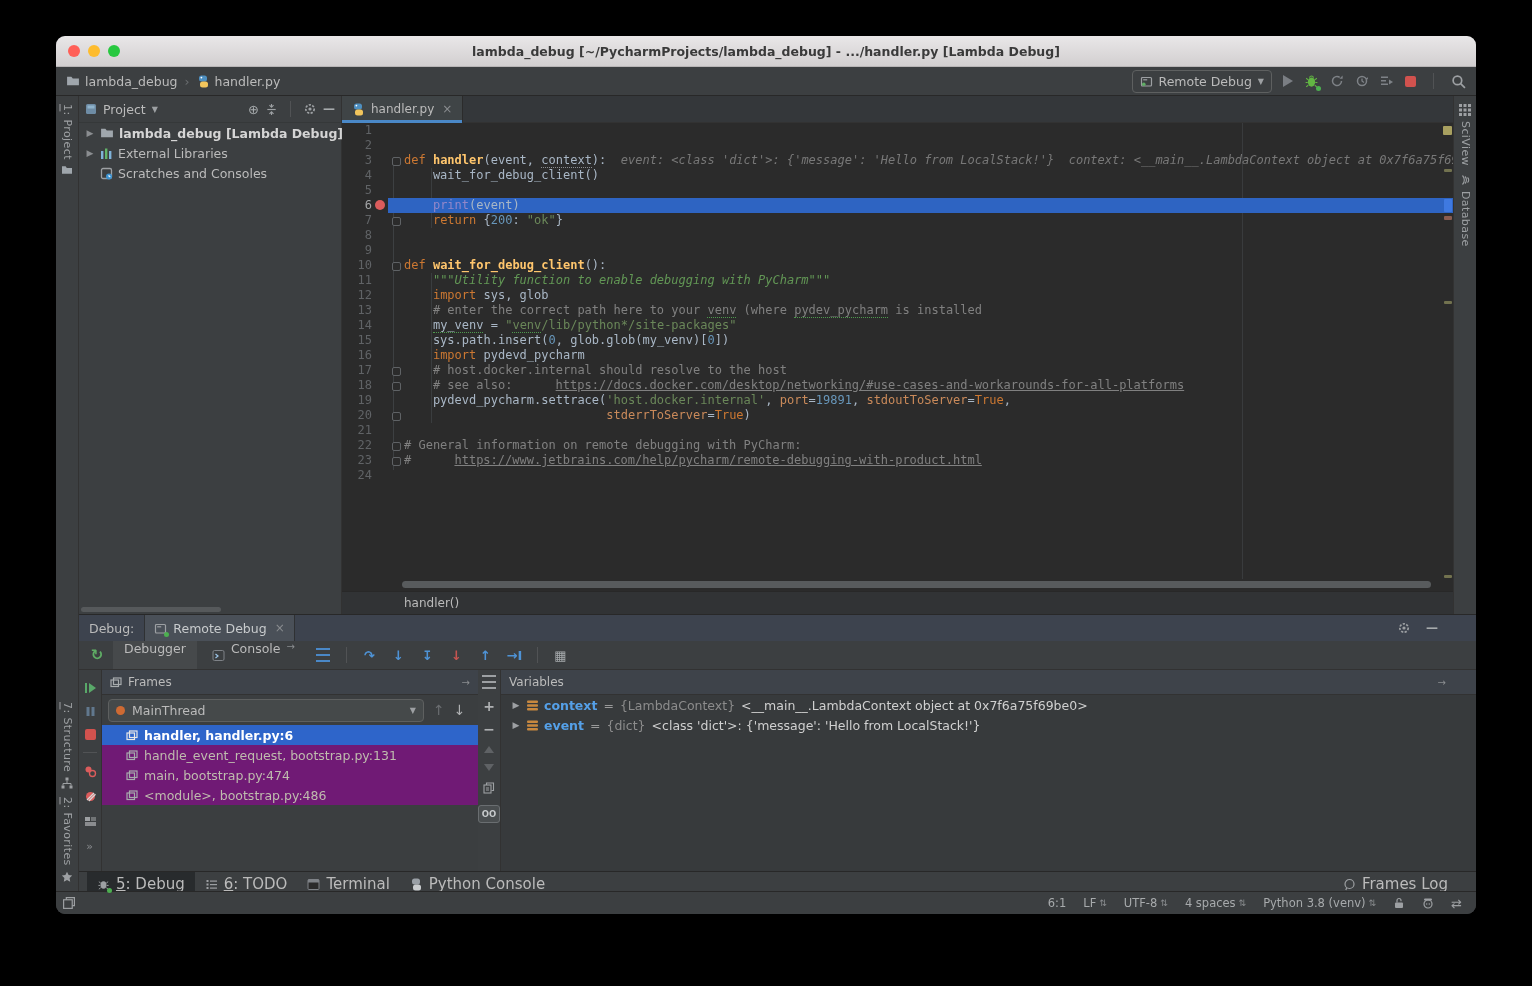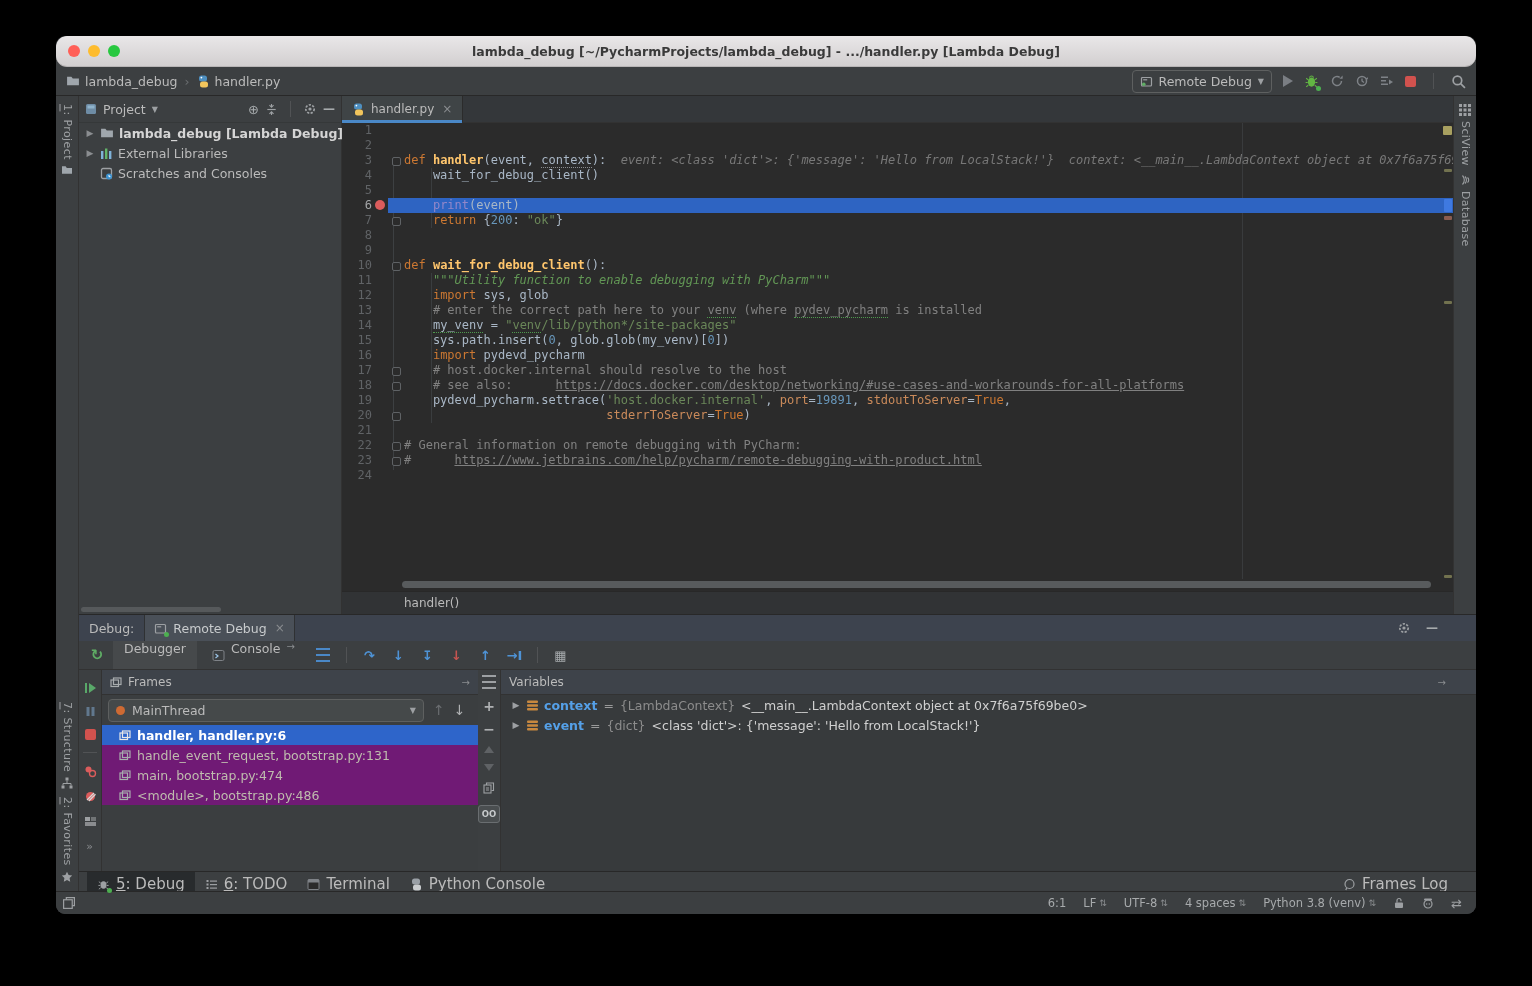--- a/index.html
+++ b/index.html
@@ -4,21 +4,21 @@
 <style>
   html,body{margin:0;padding:0;background:#000;}
   .screen{position:relative;width:1532px;height:986px;background:#000;font-family:"DejaVu Sans",sans-serif;overflow:hidden;}
   .window{position:absolute;left:56px;top:36px;width:1420px;height:878px;border-radius:9px;overflow:hidden;
           background:#3c3f41;display:flex;flex-direction:column;box-shadow:0 18px 50px rgba(0,0,0,.7);}
   .ico{display:inline-flex;align-items:center;justify-content:center;flex:none;}
   .vsep{width:1px;height:16px;background:#515355;margin:0 6px;flex:none;}
   u{text-decoration:underline;}
 
   
-  .titlebar{height:30px;flex:none;background:linear-gradient(#e9e7e8,#d2cfd0);position:relative;display:flex;align-items:center;border-bottom:1px solid #b8b5b6;border-radius:11px;}
+  .titlebar{height:30px;flex:none;background:linear-gradient(#e9e7e8,#d2cfd0);position:relative;display:flex;align-items:center;border-bottom:1px solid #b8b5b6;}
   .tlg{display:flex;gap:8px;margin-left:12px;}
   .tl{width:12px;height:12px;border-radius:50%;}
   .tl.red{background:#ff5f57;}.tl.yel{background:#febc2e;}.tl.grn{background:#28c840;}
   .wtitle{position:absolute;left:0;right:0;text-align:center;font-size:12.5px;font-weight:bold;color:#3a3a3a;}
 
   
   .navbar{height:28px;flex:none;background:#3c3f41;border-bottom:1px solid #282828;display:flex;align-items:center;padding:0 10px;gap:5px;color:#bbb;font-size:12.5px;}
   .crumb{cursor:default;}
   .sepa{color:#6a6d70;margin:0 2px;}
   .nav-right{margin-left:auto;display:flex;align-items:center;gap:11px;}
@@ -115,21 +115,21 @@
   .frames-panel{width:376px;flex:none;display:flex;flex-direction:column;background:#3b3e40;}
   .phead{height:24px;flex:none;background:#3e434a;border-bottom:1px solid #323232;display:flex;align-items:center;gap:6px;padding:0 8px;font-size:12px;color:#bbb;}
   .phead .pin{margin-left:auto;}
   .threadrow{height:30px;flex:none;display:flex;align-items:center;gap:9px;padding:0 6px;}
   .threadcombo{width:300px;height:21px;border:1px solid #5e6060;border-radius:4px;background:#45494a;display:flex;align-items:center;gap:7px;padding:0 7px;color:#bbb;font-size:12.5px;}
   .threadcombo .chev{margin-left:auto;}
   .tdot{width:9px;height:9px;border-radius:50%;background:#ce6a33;flex:none;}
   .arrbtn{color:#afb1b3;font-size:14px;}
   .arrbtn.dim{color:#6a6d70;}
   .framelist{flex:1;overflow:hidden;}
-  .frow{height:20px;display:flex;align-items:center;gap:6px;padding-left:17px;color:#bbb;font-size:12.5px;white-space:nowrap;}
+  .frow{height:20px;display:flex;align-items:center;gap:6px;padding-left:24px;color:#bbb;font-size:12.5px;white-space:nowrap;}
   .frow.sel{background:#2e65ca;color:#fff;font-weight:bold;}
   .frow.lib{background:#701a75;color:#bfbcae;}
   .midstrip{width:22px;flex:none;background:#3c3f41;border-right:1px solid #323232;display:flex;flex-direction:column;align-items:center;padding-top:5px;gap:11px;}
   .mbtn{color:#afb1b3;font-size:14px;font-weight:bold;line-height:12px;}
   .tri{width:0;height:0;border-left:5px solid transparent;border-right:5px solid transparent;}
   .tri.up{border-bottom:7px solid #5f6265;}
   .tri.down{border-top:7px solid #5f6265;}
   .oo{border:1px solid #6a6e71;background:#4a4e50;border-radius:3px;color:#c8cbcd;font-size:8.5px;font-weight:bold;padding:3px 3px;}
   .vars-panel{flex:1;display:flex;flex-direction:column;background:#373a3c;min-width:0;}
   .vars-panel .phead{padding-right:30px;}

